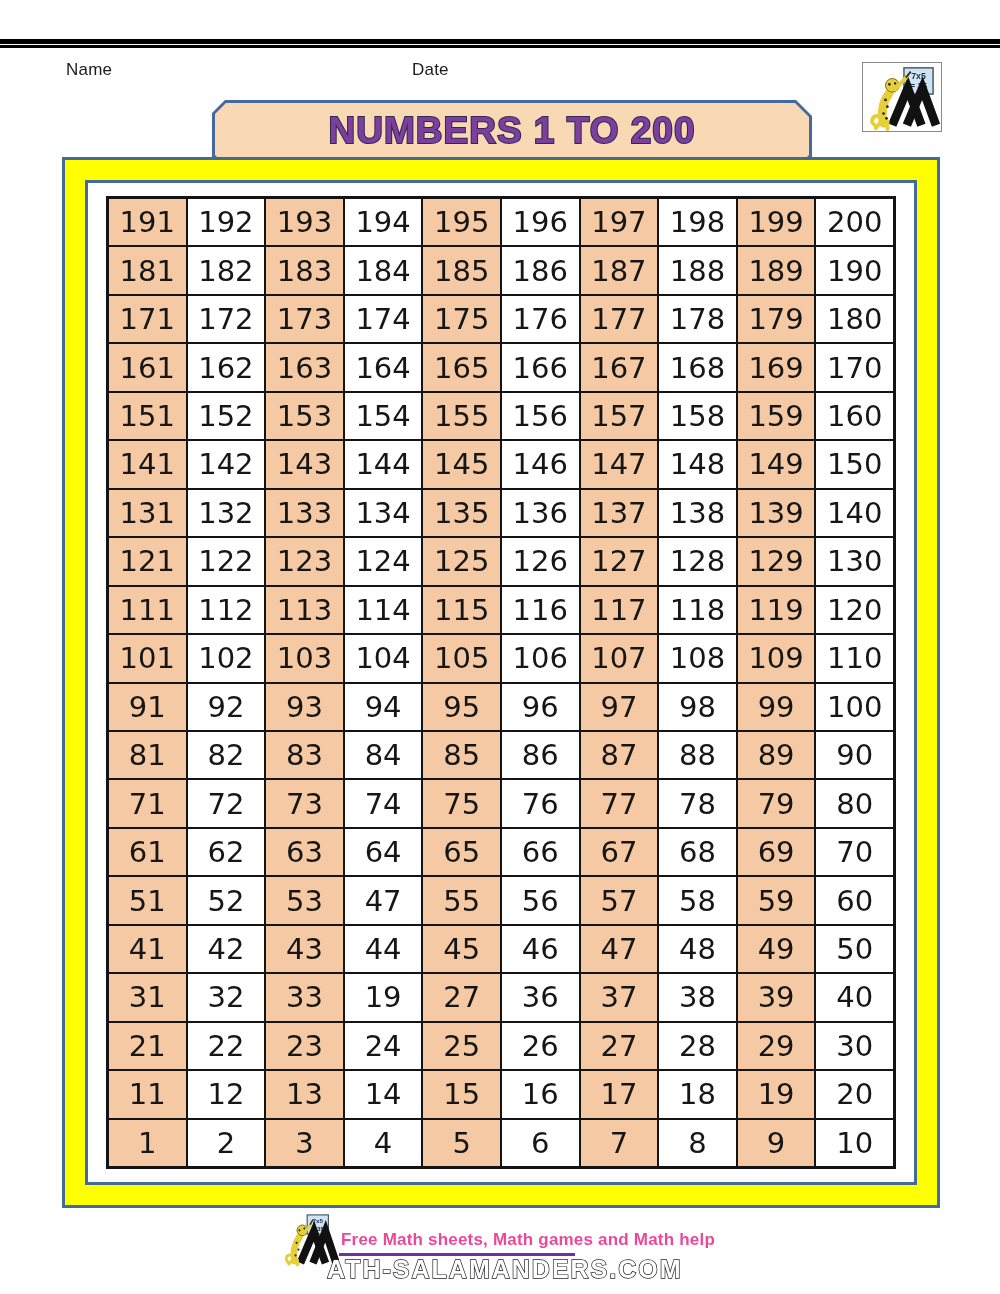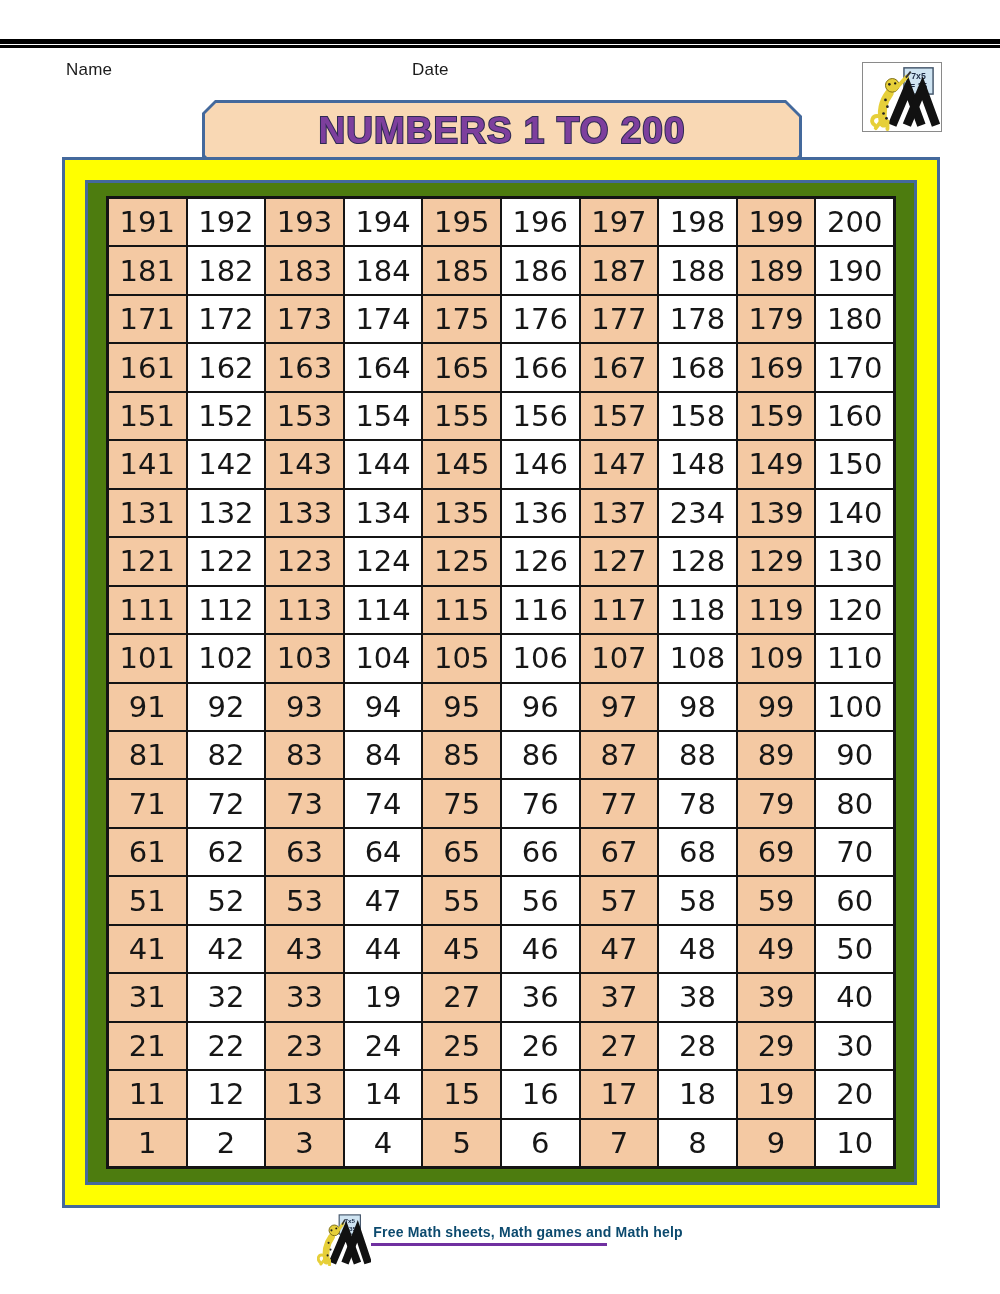--- a/index.html
+++ b/index.html
@@ -31,21 +31,21 @@
   .corner-logo {
     position: absolute;
     top: 62px; left: 862px;
     width: 80px; height: 70px;
     background: #fff;
     border: 1px solid #8a8a8a;
   }
 
   .banner-outer {
     position: absolute;
-    left: 202px; top: 100px;
+    left: 212px; top: 100px;
     width: 600px; height: 62px;
     background: var(--frame_blue, #44699c);
     clip-path: polygon(13px 0%, calc(100% - 16px) 0%, 100% 16px,
                        100% calc(100% - 5px), calc(100% - 5px) 100%,
                        5px 100%, 0% calc(100% - 5px), 0% 13px);
     text-decoration: underline;
   }
   .banner-inner {
     position: absolute;
     left: 3px; top: 3px; right: 3px; bottom: 3px;
@@ -70,21 +70,21 @@
     position: absolute;
     left: 62px; top: 157px;
     width: 878px; height: 1051px;
     border: 3px solid var(--frame_blue, #44699c);
     background: var(--frame_yellow, #ffff00);
     padding: 20px;
   }
   .frame-inner {
     width: 100%; height: 100%;
     border: 3px solid var(--frame_blue, #44699c);
-    background: #4d7c0f;
+    background: #ffffff;
     padding: 13px 0;
   }
   .number-grid {
     display: grid;
     grid-template-columns: repeat(10, 1fr);
     grid-template-rows: repeat(20, 1fr);
     width: 790px;
     height: 973px;
     margin: 0 auto;
     border: 2px solid #141414;
@@ -106,25 +106,25 @@
     position: absolute;
     top: 1212px; left: 0;
     width: 100%;
     display: flex;
     justify-content: center;
     align-items: flex-start;
   }
   .footer-logo { flex: 0 0 auto; margin-right: -12px; }
   .footer-text { display: flex; flex-direction: column; }
   .tagline {
-    font-size: 14px;
+    font-size: 17px;
     font-weight: bold;
-    color: #0c4a6e;
+    color: #ec4899;
     padding-left: 14px;
-    margin-top: 12px;
+    margin-top: 18px;
     letter-spacing: 0.2px;
   }
   .tagline-underline {
     height: 3px;
     background: var(--underline_purple, #7030a0);
     margin: 3px 0 1px 12px;
     width: 236px;
   }
   .site-name {
     font-size: 25px;
@@ -248,21 +248,21 @@
           <div class="cell">148</div>
           <div class="cell peach">149</div>
           <div class="cell">150</div>
           <div class="cell peach">131</div>
           <div class="cell">132</div>
           <div class="cell peach">133</div>
           <div class="cell">134</div>
           <div class="cell peach">135</div>
           <div class="cell">136</div>
           <div class="cell peach">137</div>
-          <div class="cell">234</div>
+          <div class="cell">138</div>
           <div class="cell peach">139</div>
           <div class="cell">140</div>
           <div class="cell peach">121</div>
           <div class="cell">122</div>
           <div class="cell peach">123</div>
           <div class="cell">124</div>
           <div class="cell peach">125</div>
           <div class="cell">126</div>
           <div class="cell peach">127</div>
           <div class="cell">128</div>
@@ -414,16 +414,17 @@
         <circle cx="20" cy="16" r="1" fill="#111"></circle>
         <circle cx="15" cy="18" r="1.1" fill="#222"></circle>
         <circle cx="12" cy="31" r="1.1" fill="#222"></circle>
         <circle cx="14" cy="38" r="1.1" fill="#222"></circle>
         <circle cx="11" cy="44" r="1.1" fill="#222"></circle>
       </g>
     </svg>
     <div class="footer-text">
       <div class="tagline">Free Math sheets, Math games and Math help</div>
       <div class="tagline-underline"></div>
+      <div class="site-name">ATH-SALAMANDERS.COM</div>
     </div>
   </div>
 
 </div>
 
 </body></html>

